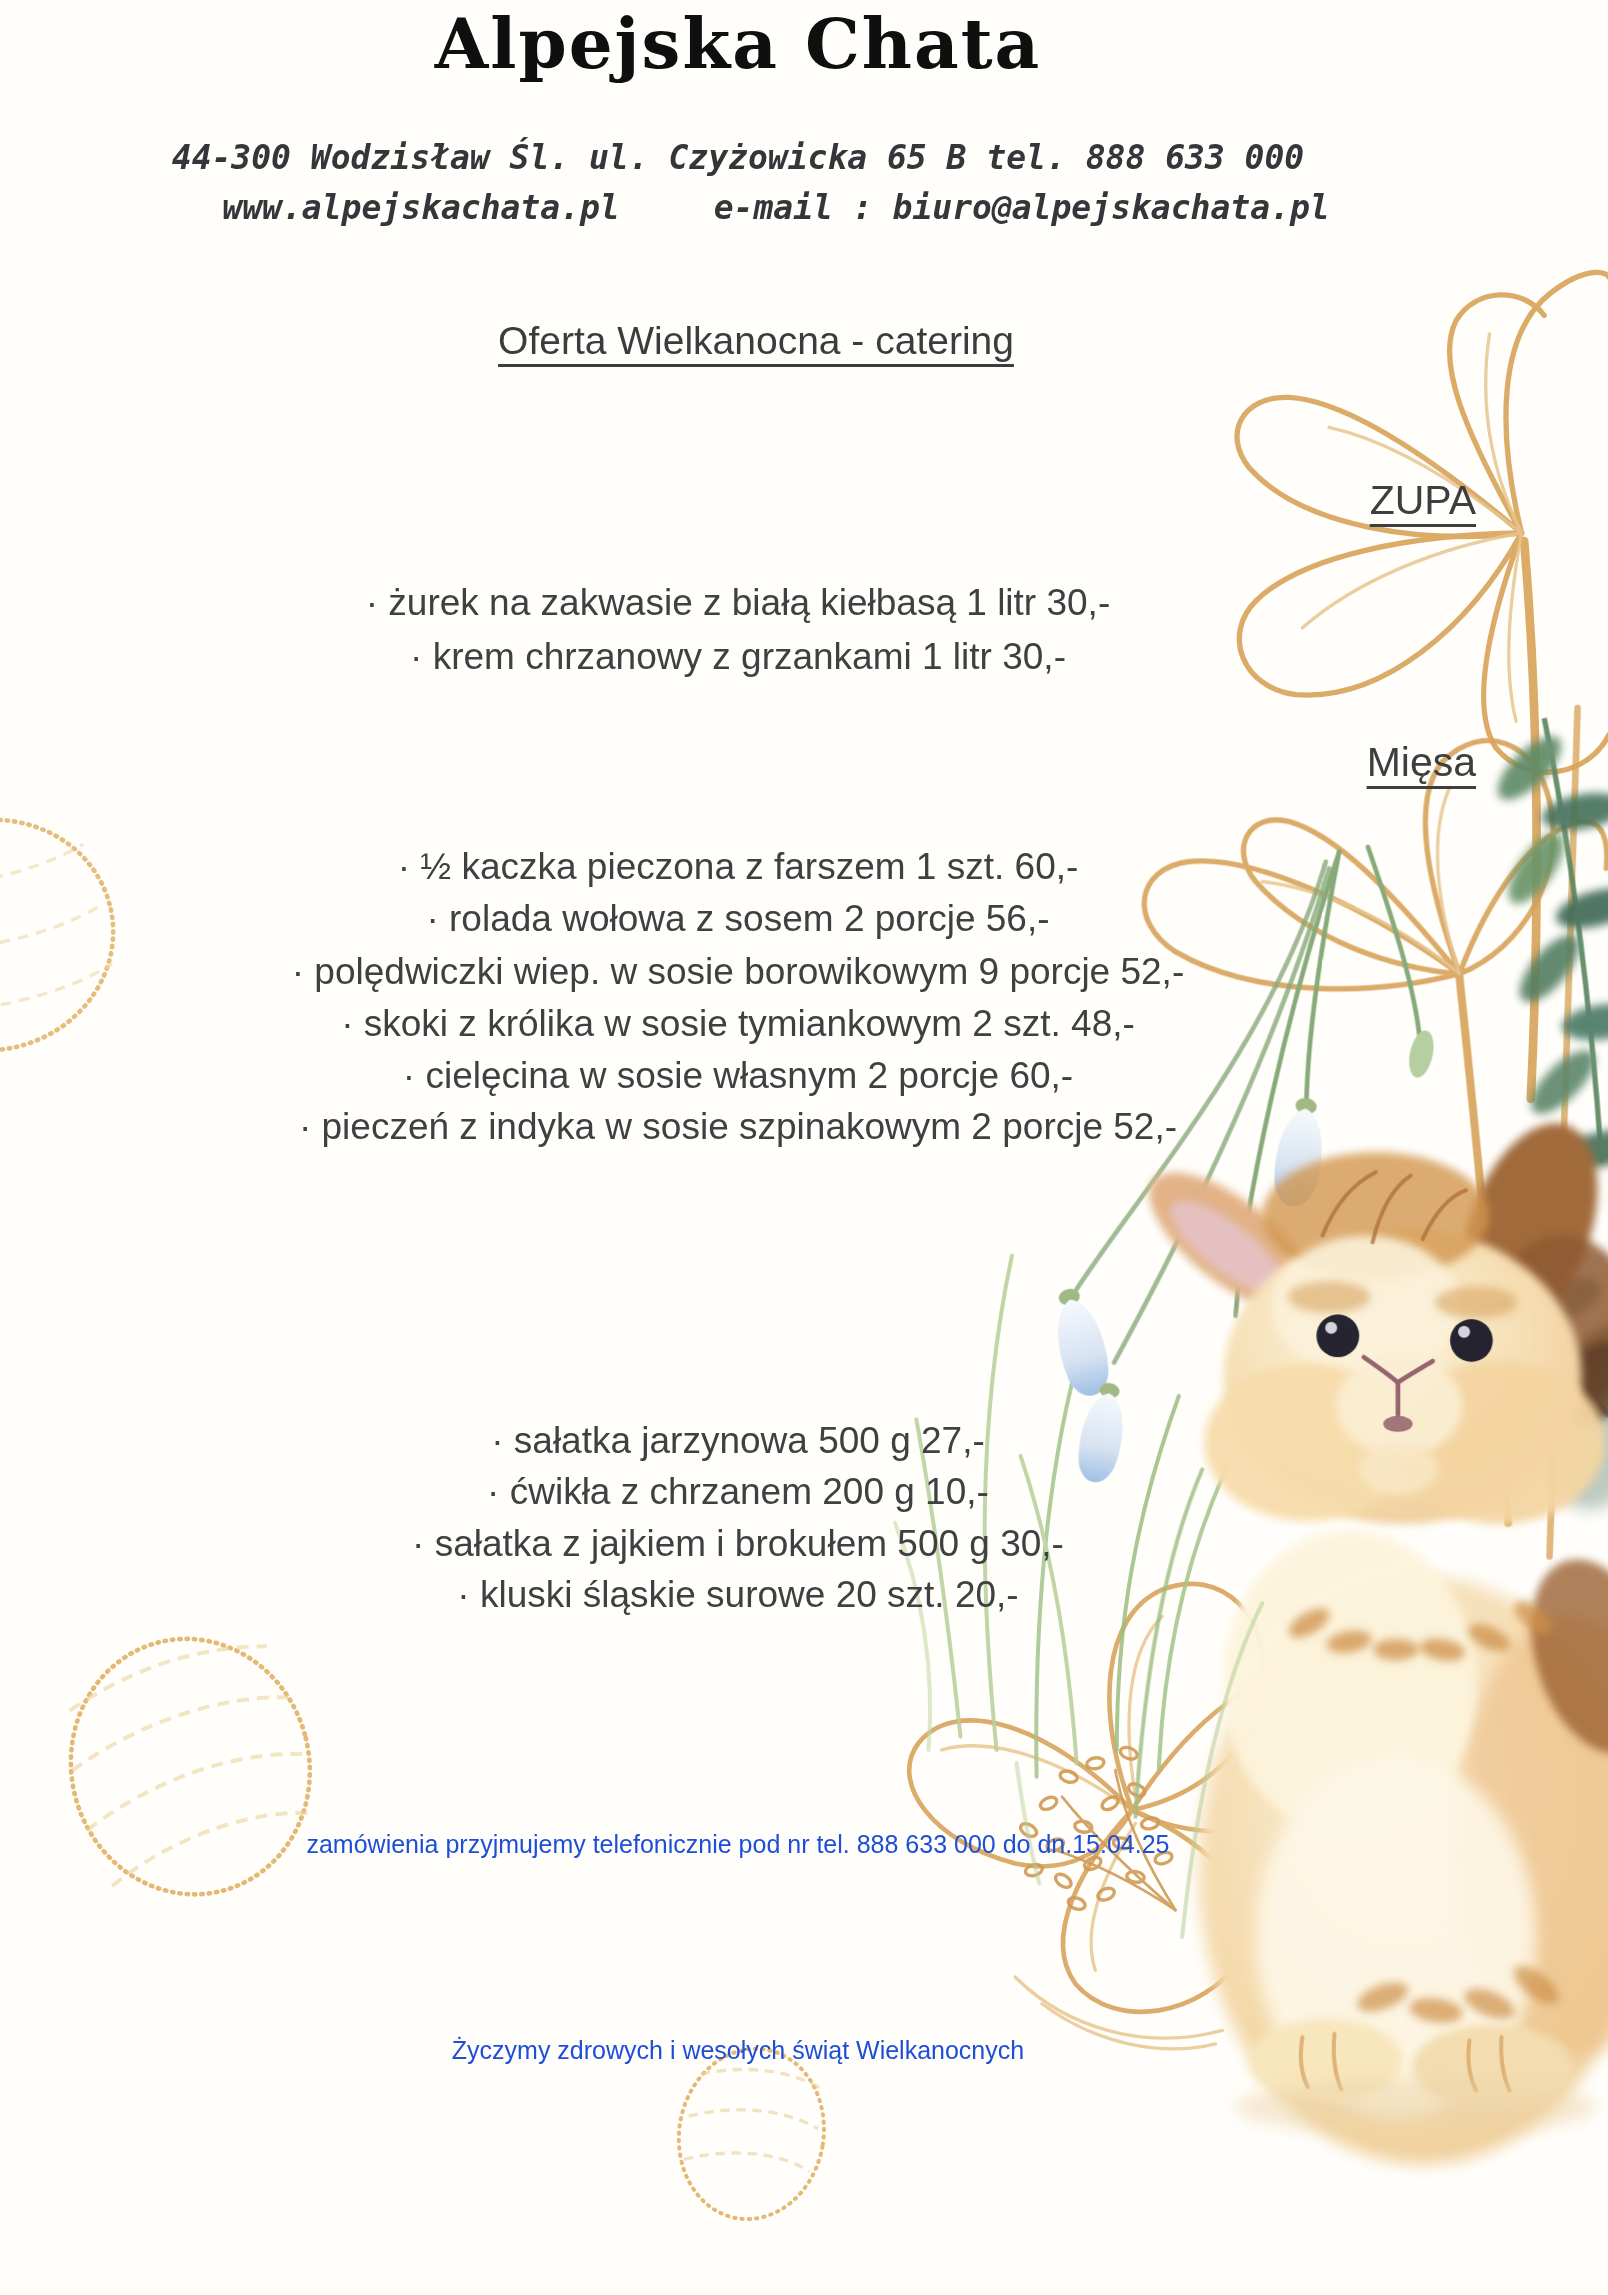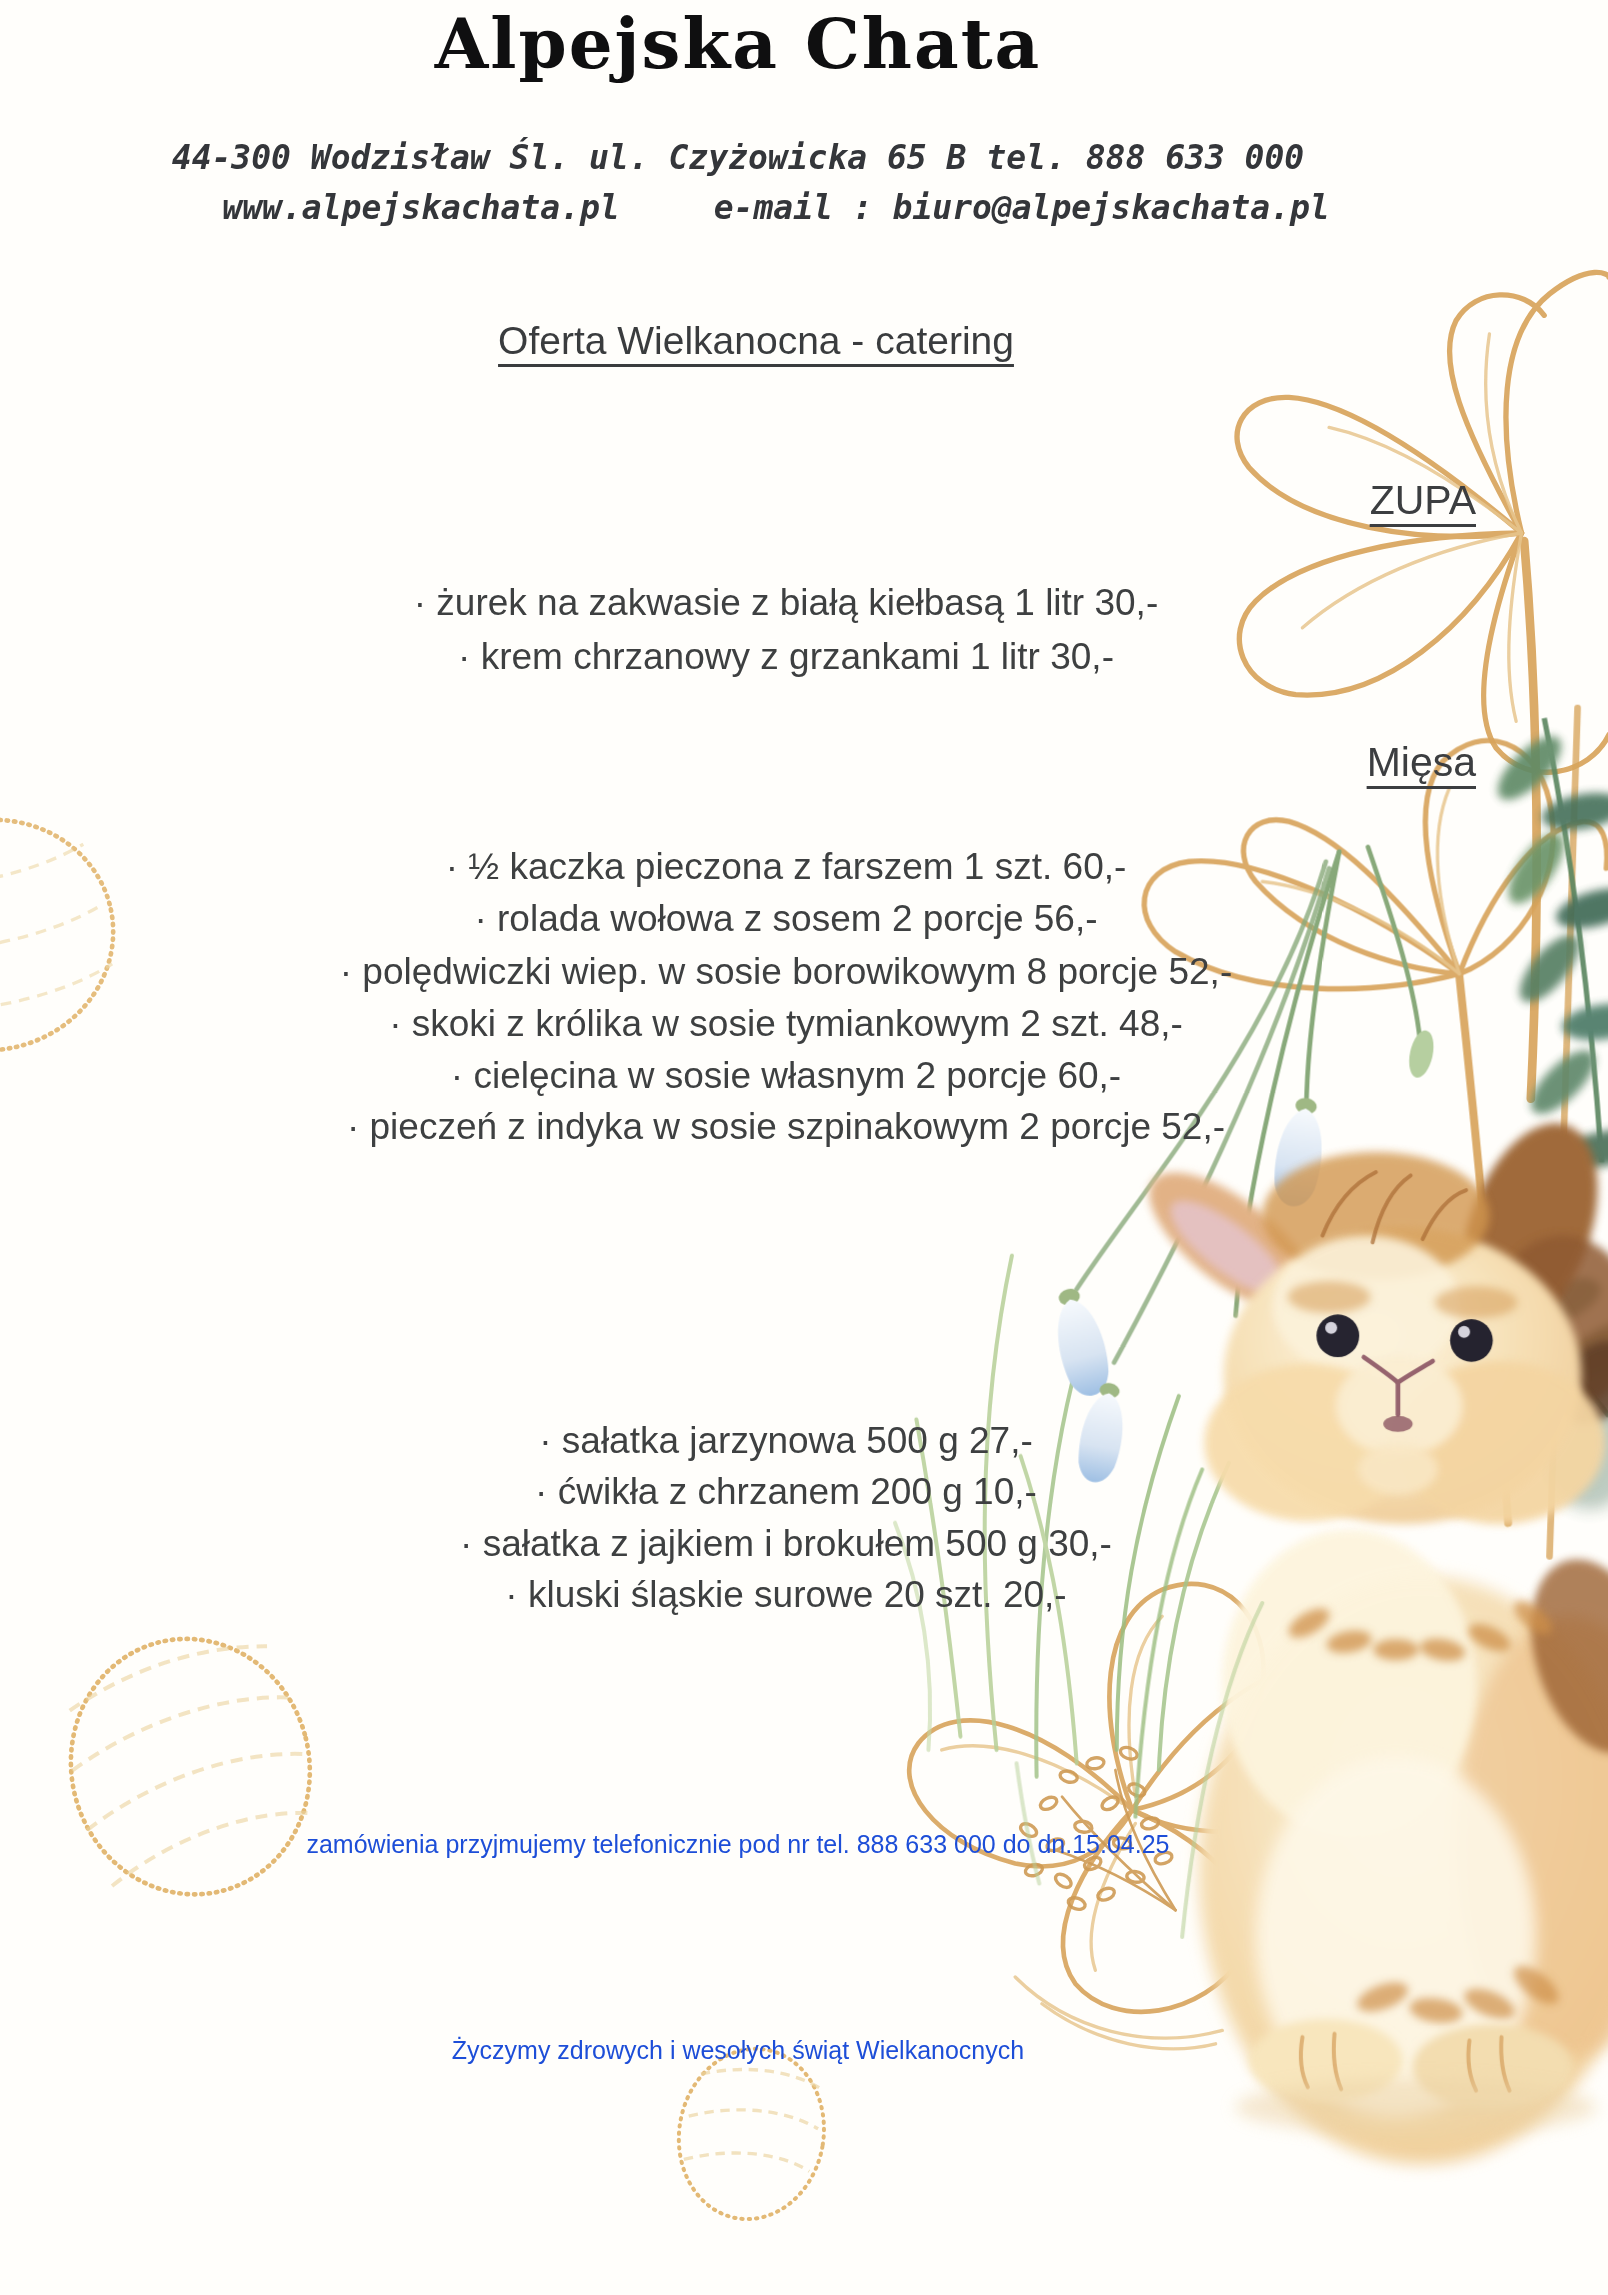--- a/index.html
+++ b/index.html
@@ -19,21 +19,21 @@
     font-size:69px; color:#0f0f10; letter-spacing:2px;
   }
   .addr{
     font-family:"DejaVu Sans Mono", monospace; font-style:italic; font-weight:bold;
     font-size:33px; color:#34363a; letter-spacing:0px;
   }
   .addr2{display:flex; justify-content:center; gap:94px;padding-left:38px;}
   .offer{font-size:39px; color:#3a3c3e;padding-left:18px;}
   .heading{font-size:41px; color:#3c3e40;text-align:right;}
   .underlined{text-decoration:underline; text-decoration-thickness:3.3px; text-underline-offset:10px;}
-  .item{font-size:37px; color:#3e4041;margin-left:48px;}
+  .item{font-size:37px; color:#3e4041;}
   .foot{font-size:25px; color:#1d4ed8;text-align:center;}
 </style>
 </head>
 <body>
 
 <div class="page">
 
   <svg class="deco" viewBox="0 0 2409 3437" aria-hidden="true">
     <defs>
       <radialGradient id="gradCream" cx="42%" cy="36%" r="75%">
@@ -284,21 +284,21 @@
 
     <div class="line offer underlined" style="top:319px">Oferta Wielkanocna - catering</div>
 
     <div class="line heading underlined" style="top:478px">ZUPA</div>
     <div class="line item" style="top:582px">· żurek na zakwasie z białą kiełbasą 1 litr 30,-</div>
     <div class="line item" style="top:636px">· krem chrzanowy z grzankami 1 litr 30,-</div>
 
     <div class="line heading underlined" style="top:740px">Mięsa</div>
     <div class="line item" style="top:846px">· ½ kaczka pieczona z farszem 1 szt. 60,-</div>
     <div class="line item" style="top:898px">· rolada wołowa z sosem 2 porcje 56,-</div>
-    <div class="line item" style="top:951px">· polędwiczki wiep. w sosie borowikowym 8 porcje 52,-</div>
+    <div class="line item" style="top:951px">· polędwiczki wiep. w sosie borowikowym 9 porcje 52,-</div>
     <div class="line item" style="top:1003px">· skoki z królika w sosie tymiankowym 2 szt. 48,-</div>
     <div class="line item" style="top:1055px">· cielęcina w sosie własnym 2 porcje 60,-</div>
     <div class="line item" style="top:1106px">· pieczeń z indyka w sosie szpinakowym 2 porcje 52,-</div>
 
     <div class="line item" style="top:1420px">· sałatka jarzynowa 500 g 27,-</div>
     <div class="line item" style="top:1471px">· ćwikła z chrzanem 200 g 10,-</div>
     <div class="line item" style="top:1523px">· sałatka z jajkiem i brokułem 500 g 30,-</div>
     <div class="line item" style="top:1574px">· kluski śląskie surowe 20 szt. 20,-</div>
 
     <div class="line foot" style="top:1830px">zamówienia przyjmujemy telefonicznie pod nr tel. 888 633 000 do dn.15.04.25</div>

